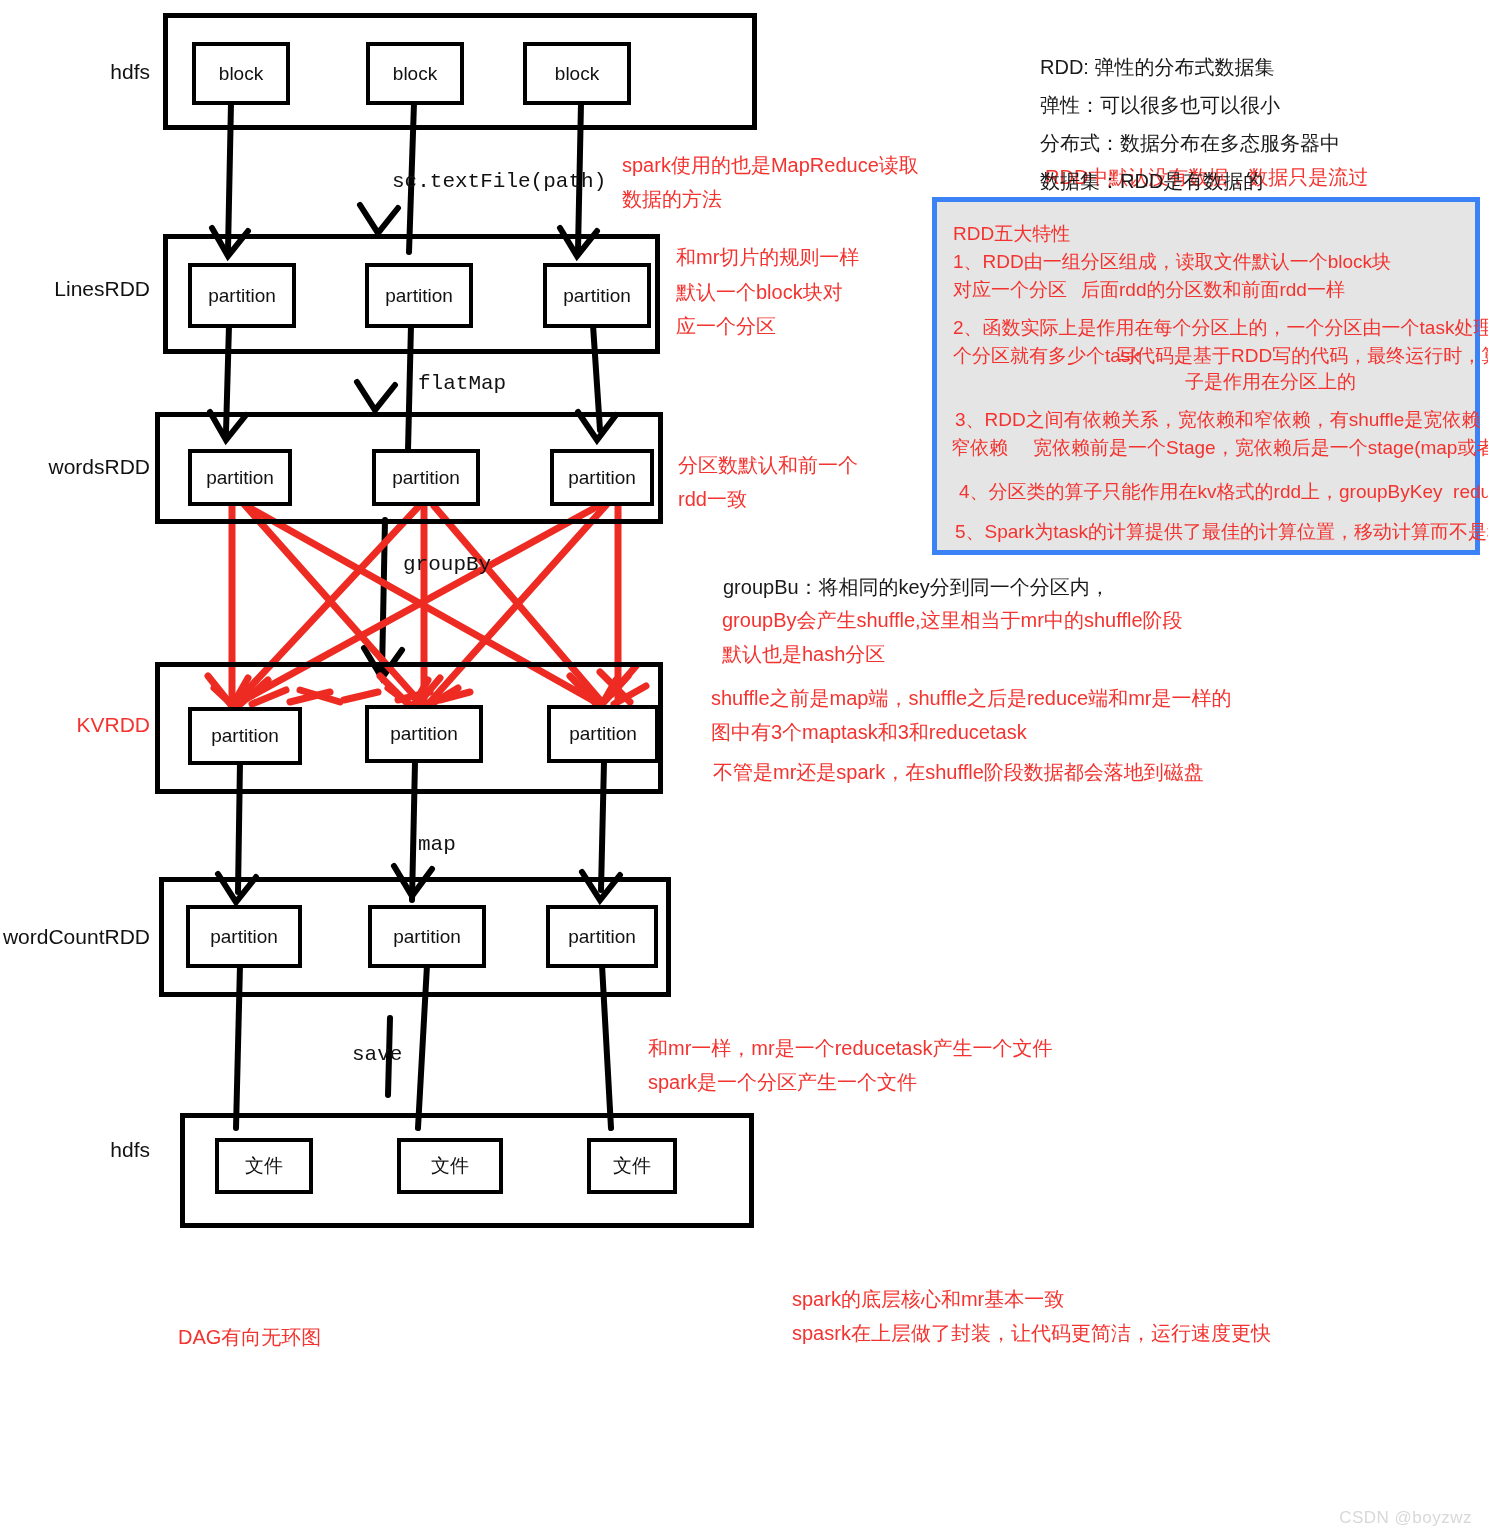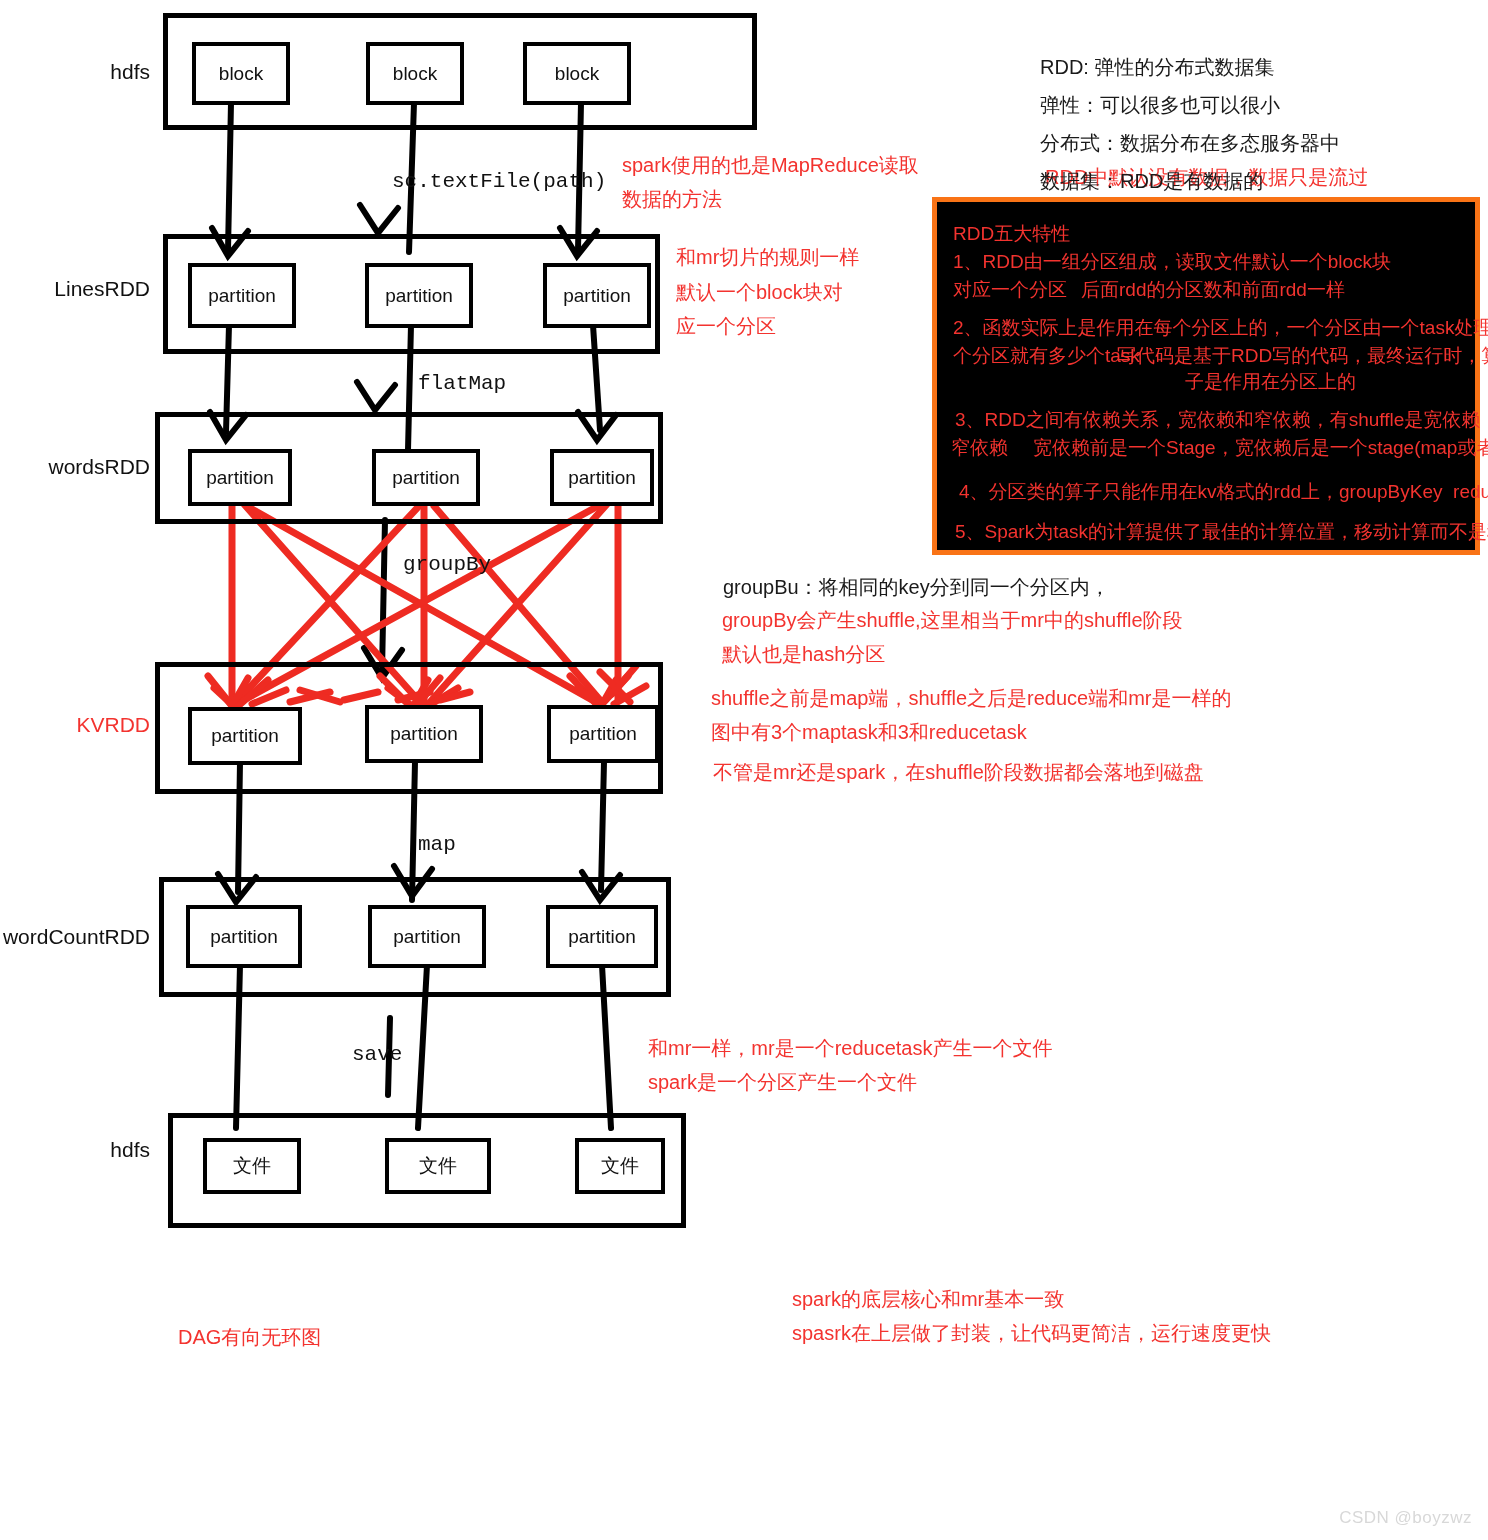--- a/index.html
+++ b/index.html
@@ -22,21 +22,21 @@
   .oplabel{position:absolute;font-size:21px;color:#111;white-space:nowrap;font-family:Liberation Mono, monospace;}
 
   
   .note{position:absolute;white-space:pre;line-height:1.72;font-size:20px;}
   .note.black{color:#1a1a1a;}
   .note.red{color:#f3332f;}
 
   
   #feature-box{
     position:absolute;left:932px;top:197px;width:548px;height:358px;
-    border:5px solid #f97316;box-sizing:border-box;background:#000000;
+    border:5px solid #3b82f6;box-sizing:border-box;background:#e5e5e5;
   }
   #feature-box .fline{
     position:absolute;color:#f3332f;font-size:19px;white-space:pre;line-height:1.5;
   }
 
   .watermark{
     position:absolute;right:16px;bottom:12px;color:#d8d8d8;font-size:17px;
     letter-spacing:.5px;user-select:none;
   }
 </style>
@@ -159,34 +159,36 @@
   <div class="rowlabel" style="left:0px;top:925px;width:150px;">wordCountRDD</div>
   <div class="stage" style="left:159px;top:877px;width:512px;height:120px;">
     <div class="cell" style="left:22px;top:23px;width:116px;height:63px;">partition</div>
     <div class="cell" style="left:204px;top:23px;width:118px;height:63px;">partition</div>
     <div class="cell" style="left:382px;top:23px;width:112px;height:63px;">partition</div>
   </div>
 
   <div class="oplabel" style="left:352px;top:1043px;">save</div>
 
   <div class="rowlabel" style="left:55px;top:1138px;width:95px;">hdfs</div>
-  <div class="stage" style="left:168px;top:1113px;width:518px;height:115px;">
+  <div class="stage" style="left:180px;top:1113px;width:574px;height:115px;">
     <div class="cell" style="left:30px;top:20px;width:98px;height:56px;">文件</div>
     <div class="cell" style="left:212px;top:20px;width:106px;height:56px;">文件</div>
     <div class="cell" style="left:402px;top:20px;width:90px;height:56px;">文件</div>
   </div>
 
   <div class="note red" style="left:622px;top:148px;">spark使用的也是MapReduce读取
 数据的方法</div>
 
   <div class="note red" style="left:676px;top:240px;">和mr切片的规则一样</div>
 
   <div class="note red" style="left:676px;top:275px;">默认一个block块对
 应一个分区</div>
 
+  <div class="note red" style="left:678px;top:448px;">分区数默认和前一个
+rdd一致</div>
 
   <div class="note black" style="left:723px;top:570px;">groupBu：将相同的key分到同一个分区内，</div>
 
   <div class="note red" style="left:722px;top:603px;">groupBy会产生shuffle,这里相当于mr中的shuffle阶段
 默认也是hash分区</div>
 
   <div class="note red" style="left:711px;top:681px;">shuffle之前是map端，shuffle之后是reduce端和mr是一样的
 图中有3个maptask和3和reducetask</div>
 
   <div class="note red" style="left:648px;top:1031px;">和mr一样，mr是一个reducetask产生一个文件

